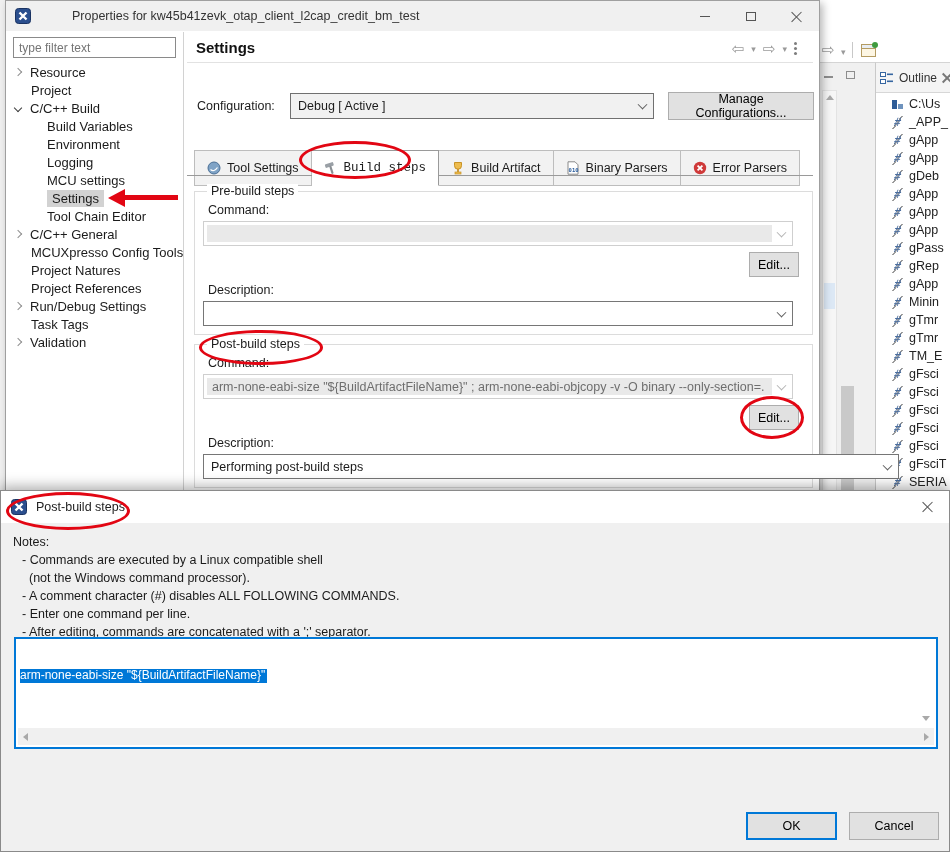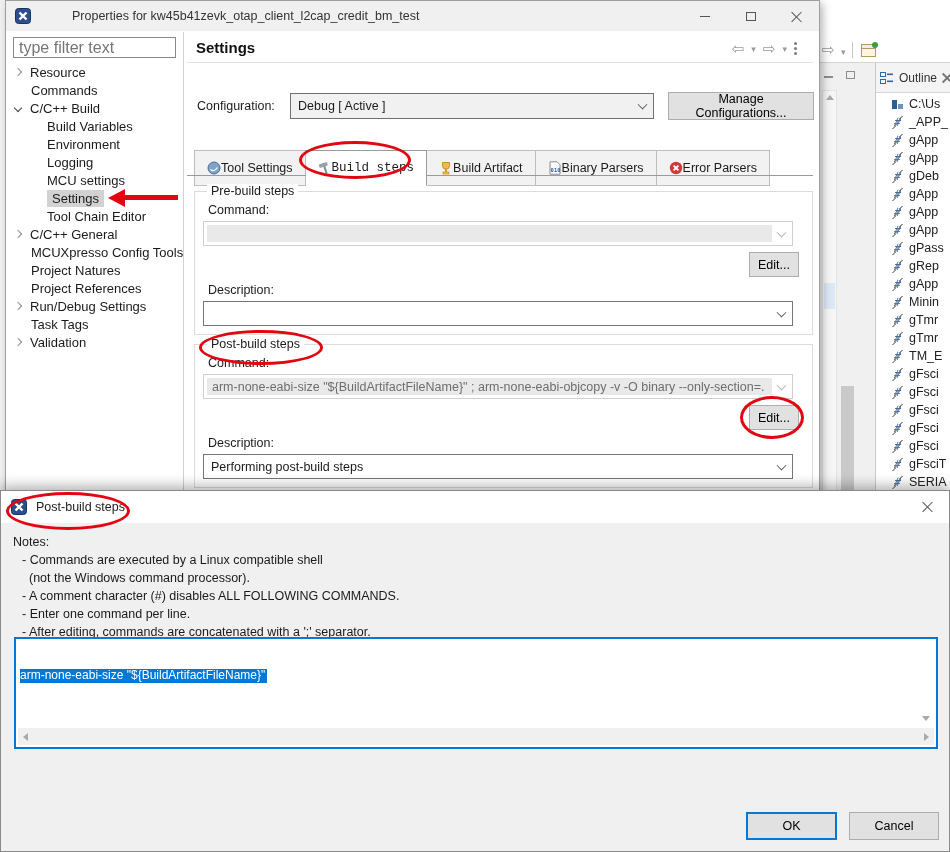--- a/index.html
+++ b/index.html
@@ -37,21 +37,21 @@
   .ptitle{position:absolute;left:0;top:0;right:0;height:30px;background:#f0f0f0;display:flex;align-items:center;gap:32px;}
   .ptitle .txt{margin-left:9px;font-size:12.5px;color:#333;}
   .wbtn{position:absolute;top:0;width:45px;height:30px;display:flex;align-items:center;justify-content:center;}
   .glyph-min{width:10px;border-bottom:1px solid #555;}
   .glyph-max{width:10px;height:9px;border:1px solid #555;}
   .glyph-x{position:relative;width:11px;height:11px;}
   .glyph-x:before,.glyph-x:after{content:"";position:absolute;left:5px;top:-1px;width:1.2px;height:14px;background:#555;}
   .glyph-x:before{transform:rotate(45deg);} .glyph-x:after{transform:rotate(-45deg);}
 
   .filter-input{position:absolute;left:7px;top:36px;width:163px;height:21px;border:1px solid #8a8a8a;background:#fff;
-                font-family:inherit;font-size:16px;color:#8b5cf6;padding:0 5px;}
+                font-family:inherit;font-size:12px;color:#8b5cf6;padding:0 5px;}
   .tree-divider{position:absolute;left:177px;top:31px;width:1px;height:461px;background:#d2d2d2;}
 
   .tree{position:absolute;left:3px;top:62px;width:172px;}
   .trow{height:18px;display:flex;align-items:center;font-size:13px;padding-left:6px;white-space:nowrap;}
   .trow.c1{padding-left:22px;}
   .tchev{width:6px;height:6px;border-right:1.4px solid #8f8f8f;border-bottom:1.4px solid #8f8f8f;margin-right:9px;flex:none;}
   .tchev.r{transform:rotate(-45deg);}
   .tchev.d{transform:rotate(45deg);border-color:#3c3c3c;}
   .tsp{width:16px;flex:none;}
   .tlabel.sel{background:#d2d2d2;padding:1px 5px;}
@@ -64,21 +64,21 @@
   .cfg-label{position:absolute;left:191px;top:98px;font-size:12.5px;}
   .combo{position:absolute;background:#fff;border:1px solid #767676;font-size:12.5px;display:flex;align-items:center;padding:0 22px 0 7px;white-space:nowrap;overflow:hidden;}
   .combo .cv{position:absolute;right:7px;top:50%;width:7px;height:7px;border-right:1.4px solid #5f5f5f;border-bottom:1.4px solid #5f5f5f;transform:translateY(-70%) rotate(45deg);}
   .combo.dis{border:1px solid #cfcfcf;padding:0;}
   .combo.dis .fill{position:absolute;left:3px;top:3px;right:20px;bottom:3px;background:#e9e9e9;display:flex;align-items:center;padding:0 5px;color:#6e6e6e;white-space:nowrap;overflow:hidden;}
   .combo.dis .cv{border-color:#b5b5b5;}
   .cfg-combo{background:#f1f1f1;border:1px solid #707070;}
   .btn{position:absolute;background:#e1e1e1;border:1px solid #adadad;font-size:12.5px;display:flex;align-items:center;justify-content:center;font-family:inherit;color:#000;}
 
   .tabbar{position:absolute;left:188px;top:149px;height:26px;display:flex;}
-  .tab{height:36px;display:flex;align-items:center;padding:0 12px;font-size:12.5px;border:1px solid #bdbdbd;border-left:none;background:#f2f2f2;text-align:center;}
+  .tab{height:36px;display:flex;align-items:center;gap:6px;padding:0 12px;font-size:12.5px;border:1px solid #bdbdbd;border-left:none;background:#f2f2f2;text-align:center;}
   .tab:first-child{border-left:1px solid #bdbdbd;}
   .tab.seltab{background:#fff;border-color:#9a9a9a;border-bottom:1px solid #fff;position:relative;z-index:2;font-family:Liberation Mono, monospace;}
   .tab svg{flex:none;}
   .tabline{position:absolute;left:181px;top:174px;width:626px;height:1px;background:#9a9a9a;}
 
   .group{position:absolute;left:188px;width:619px;border:1px solid #dcdcdc;background:#fff;text-align:right;}
   .group .legend{position:absolute;left:12px;top:-8px;background:#fff;padding:0 4px;font-size:12.5px;color:#1b1b1b;}
   .flabel{position:absolute;font-size:12.5px;}
 
   
@@ -251,21 +251,21 @@
     <input class="filter-input" placeholder="type filter text" style="">
     <div class="tree-divider"></div>
 
     <div class="tree">
       <div class="trow">
           <span class="tchev r"></span>
           <span class="tlabel">Resource</span>
         </div>
       <div class="trow">
           <span class="tsp"></span>
-          <span class="tlabel">Commands</span>
+          <span class="tlabel">Project</span>
         </div>
       <div class="trow">
           <span class="tchev d"></span>
           <span class="tlabel">C/C++ Build</span>
         </div>
       <div class="trow c1">
           <span class="tsp"></span>
           <span class="tlabel">Build Variables</span>
         </div>
       <div class="trow c1">
@@ -393,21 +393,21 @@
     <div class="group" style="top:343px;height:144px;">
       <span class="legend">Post-build steps</span>
     </div>
     <div class="flabel" style="left:202px;top:355px;">Command:</div>
     <div class="combo dis" style="left:197px;top:373px;width:590px;height:25px;">
       <span class="fill">arm-none-eabi-size "${BuildArtifactFileName}" ; arm-none-eabi-objcopy -v -O binary --only-section=.</span>
         <span class="cv"></span>
     </div>
     <button class="btn" style="left:743px;top:404px;width:50px;height:25px;">Edit...</button>
     <div class="flabel" style="left:202px;top:435px;">Description:</div>
-    <div class="combo" style="left:197px;top:453px;width:590px;height:25px;">
+    <div class="combo" style="left:197px;top:453px;width:696px;height:25px;">
       <span>Performing post-build steps</span>
         <span class="cv"></span>
     </div>
   </div>
 
   <div class="abs pb-dialog">
     <div class="pb-title">
       <svg width="16" height="16" viewBox="0 0 16 16" style="margin-left:10px;">
         <rect x="0.5" y="0.5" width="15" height="15" rx="3" fill="#2b4f8e" stroke="#1a3362"></rect>
         <path d="M4.5 4.5 L11.5 11.5 M11.5 4.5 L4.5 11.5" stroke="#fff" stroke-width="2.4"></path>

